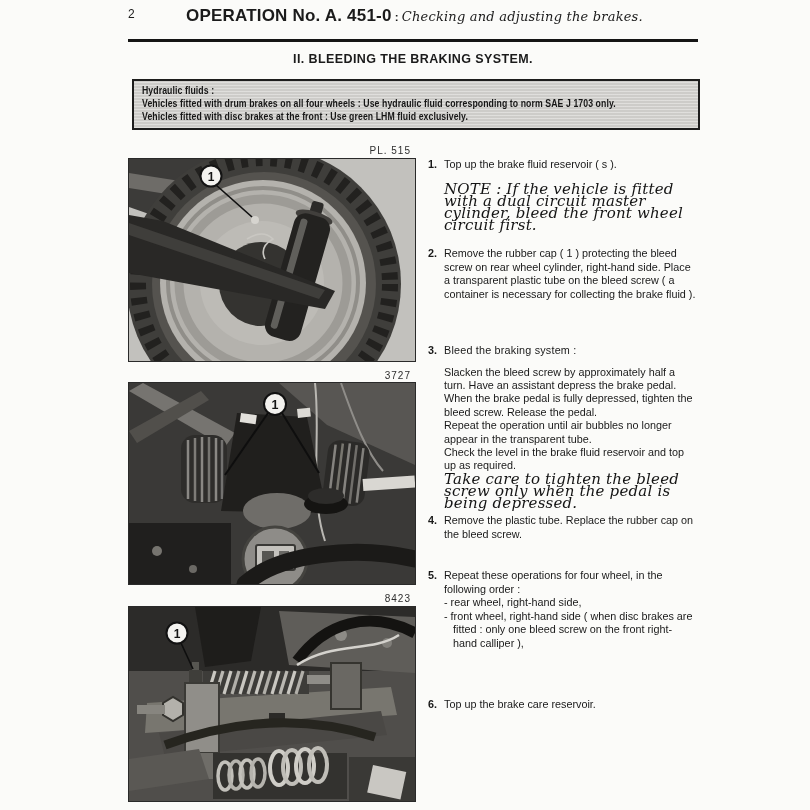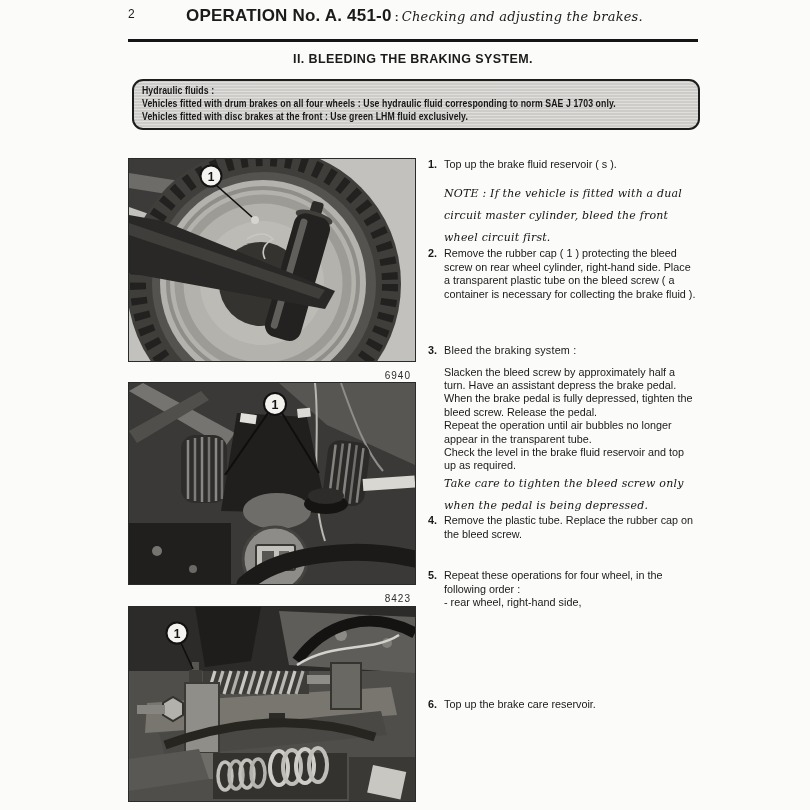--- a/index.html
+++ b/index.html
@@ -29,44 +29,45 @@
   .figlabel{font-size:10px;letter-spacing:1px;color:#2d2d2d;text-align:right;width:286px;padding-right:3px;box-sizing:border-box;}
   .photo{border:1px solid #2a2a2a;background:#8a8a86;line-height:0;}
   svg text{font-family:"Liberation Sans",sans-serif;}
   
   .step{position:absolute;left:428px;width:268px;font-size:10.8px;line-height:13.6px;color:#191919;}
   .step .num{position:absolute;left:0;top:0;font-weight:bold;}
   .step .txt{margin-left:16px;}
   .bold{font-weight:normal;letter-spacing:.2px;}
   .pre{white-space:pre-line;}
   .noteblock{position:absolute;left:444px;width:254px;}
-  .it{font-size:11px;line-height:22px;letter-spacing:.2px;color:#141414;}
+  .it{font-size:15px;line-height:12px;letter-spacing:.2px;color:#141414;}
   .blist{list-style:none;margin:0;padding:0;}
   .blist li{padding-left:9px;text-indent:-9px;}
   .gap-top{margin-top:8px;}
 </style>
 </head>
 <body>
 
 <div class="page">
 
   <div class="abs pagenum" style="left:128px;top:7px;">2</div>
   <div class="abs" style="left:186px;top:6px;white-space:nowrap;">
     <span class="hdr-op">OPERATION No. A. 451-0</span><span class="hdr-sep"> : </span><span class="serif-it hdr-subject">Checking and adjusting the brakes.</span>
   </div>
   <div class="abs rule" style="left:128px;top:39px;width:570px;"></div>
 
   <div class="abs title" style="left:128px;top:52px;width:570px;">II. BLEEDING THE BRAKING SYSTEM.</div>
 
-  <div class="abs notice" style="left:132px;top:79px;width:548px;border-radius:11px;">
+  <div class="abs notice" style="left:132px;top:79px;width:548px;">
     <span class="notice-line">Hydraulic fluids :</span>
     <span class="notice-line">Vehicles fitted with drum brakes on all four wheels : Use hydraulic fluid corresponding to norm SAE J 1703 only.</span>
     <span class="notice-line">Vehicles fitted with disc brakes at the front : Use green LHM fluid exclusively.</span>
   </div>
 
+  <div class="abs figlabel" style="left:128px;top:145px;">PL. 515</div>
   <div class="abs photo" style="left:128px;top:158px;">
     <svg width="286" height="202" viewBox="0 0 286 202">
       <rect width="286" height="202" fill="#c2c1bd"></rect>
       <polygon points="0,0 150,0 40,62 0,48" fill="#3c3b39"></polygon>
       <rect x="-20" y="14" width="260" height="15" fill="#6e6c68" transform="rotate(9 0 21)"></rect>
 
       <circle cx="135" cy="125" r="137" fill="#3f3e3b"></circle>
       <circle cx="135" cy="125" r="126" fill="none" stroke="#22211f" stroke-width="16" stroke-dasharray="7 8"></circle>
       <circle cx="135" cy="125" r="112" fill="#55534f"></circle>
       <circle cx="134" cy="124" r="103" fill="#b4b2ad"></circle>
@@ -88,21 +89,21 @@
 
       <path d="M118,80 q16,-10 26,0 q-14,8 -8,20" stroke="#c9c7c2" stroke-width="1.6" fill="none"></path>
       <circle cx="126" cy="61" r="4" fill="#d6d4cf"></circle>
 
       <line x1="87" y1="26" x2="123" y2="58" stroke="#101010" stroke-width="1.6"></line>
       <circle cx="82" cy="17" r="10.5" fill="#f4f3f0" stroke="#141414" stroke-width="2"></circle>
       <text x="82" y="21.5" text-anchor="middle" font-size="12" font-weight="bold" fill="#141414">1</text>
     </svg>
   </div>
 
-  <div class="abs figlabel" style="left:128px;top:370px;">6940</div>
+  <div class="abs figlabel" style="left:128px;top:370px;">3727</div>
   <div class="abs photo" style="left:128px;top:382px;">
     <svg width="286" height="201" viewBox="0 0 286 201">
       <rect width="286" height="201" fill="#3a3937"></rect>
       <polygon points="150,0 286,0 286,82 198,42" fill="#585653"></polygon>
       <polygon points="0,8 96,64 106,50 14,0" fill="#767470"></polygon>
       <polygon points="0,48 72,8 80,17 8,60" fill="#514f4b"></polygon>
 
       <path d="M186,0 C192,52 180,110 196,158" stroke="#b9b7b2" stroke-width="2" fill="none"></path>
       <path d="M212,0 C226,40 238,70 254,88" stroke="#8f8d89" stroke-width="2" fill="none"></path>
 
@@ -247,20 +248,21 @@
     <span class="num">4.</span>
     <div class="txt">Remove the plastic tube. Replace the rubber cap on the bleed screw.</div>
   </div>
 
   <div class="step" style="top:569px;">
     <span class="num">5.</span>
     <div class="txt">
       <div>Repeat these operations for four wheel, in the following order :</div>
       <ul class="blist">
         <li>- rear wheel, right-hand side,</li>
+        <li>- front wheel, right-hand side ( when disc brakes are fitted : only one bleed screw on the front right-hand calliper ),</li>
       </ul>
     </div>
   </div>
 
   <div class="step" style="top:698px;">
     <span class="num">6.</span>
     <div class="txt">Top up the brake care reservoir.</div>
   </div>
 
 </div>

